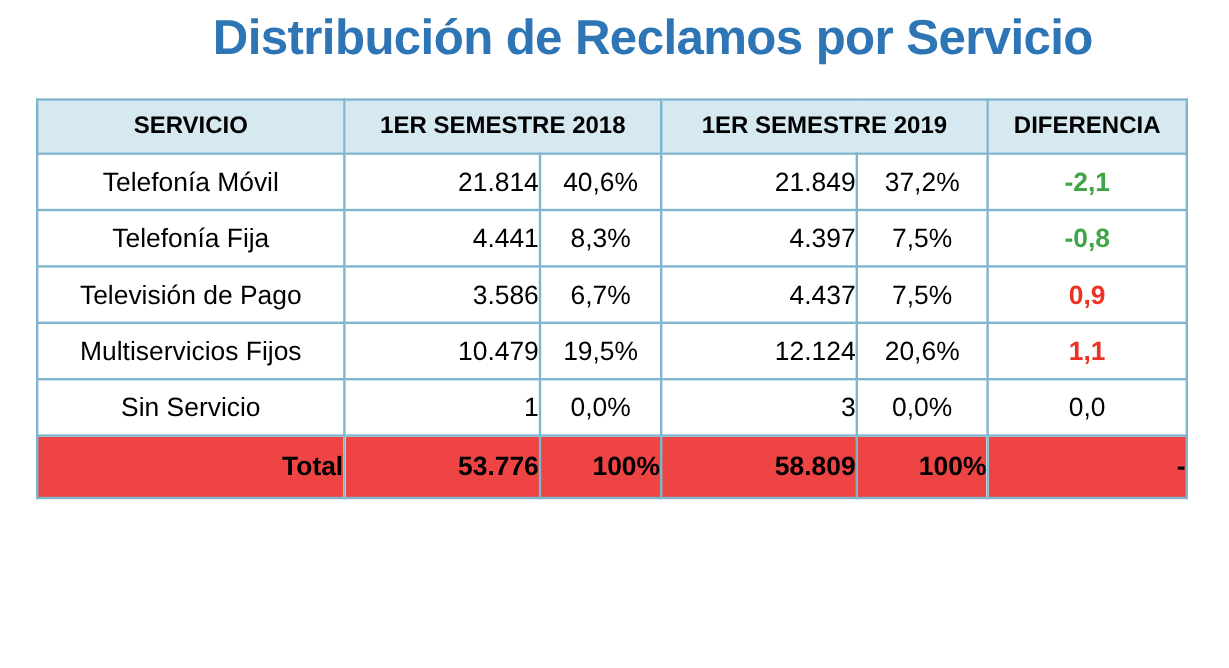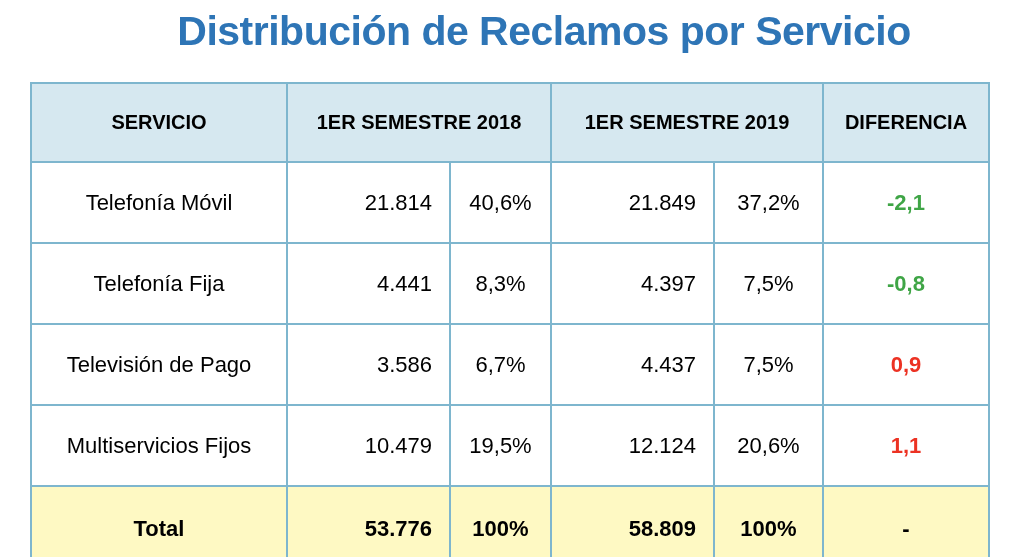--- a/index.html
+++ b/index.html
@@ -35,33 +35,33 @@
   }
   table.claims col.c-servicio { width: 256px; }
   table.claims col.c-v2018    { width: 163px; }
   table.claims col.c-p2018    { width: 101px; }
   table.claims col.c-v2019    { width: 163px; }
   table.claims col.c-p2019    { width: 109px; }
   table.claims col.c-dif      { width: 166px; }
 
   table.claims th, table.claims td {
     border: 2px solid var(--border-blue, #7EB6CE);
-    padding: 17px;
+    padding: 0;
     overflow: hidden;
     white-space: nowrap;
   }
   table.claims thead th {
     background: var(--header-bg, #D6E8F0);
     height: 43px;
     font-size: 20px;
     font-weight: bold;
     text-align: center;
   }
   table.claims tbody td { height: 45px; background: #ffffff; }
-  table.claims tfoot td { height: 50px; font-weight: bold; background: #fef9c3; }
+  table.claims tfoot td { height: 50px; font-weight: bold; background: #ef4444; text-align: right; }
 
   td.svc { text-align: center; }
   td.val { text-align: right; padding-right: 14px; }
   td.pct { text-align: center; }
   td.dif { text-align: center; font-weight: bold; }
   td.dif[data-color="green"] { color: var(--green, #3FA546); }
   td.dif[data-color="red"]   { color: var(--red, #EC3223); }
   td.dif[data-color="black"] { color: var(--text, #000000); font-weight: normal; }
   tfoot td.dif[data-color="black"] { font-weight: bold; }
 </style>
@@ -115,20 +115,28 @@
         <td class="dif" data-color="red">0,9</td>
       </tr>
       <tr>
         <td class="svc">Multiservicios Fijos</td>
         <td class="val">10.479</td>
         <td class="pct">19,5%</td>
         <td class="val">12.124</td>
         <td class="pct">20,6%</td>
         <td class="dif" data-color="red">1,1</td>
       </tr>
+      <tr>
+        <td class="svc">Sin Servicio</td>
+        <td class="val">1</td>
+        <td class="pct">0,0%</td>
+        <td class="val">3</td>
+        <td class="pct">0,0%</td>
+        <td class="dif" data-color="black">0,0</td>
+      </tr>
     </tbody>
     <tfoot>
       <tr>
         <td class="svc">Total</td>
         <td class="val">53.776</td>
         <td class="pct">100%</td>
         <td class="val">58.809</td>
         <td class="pct">100%</td>
         <td class="dif" data-color="black">-</td>
       </tr>

